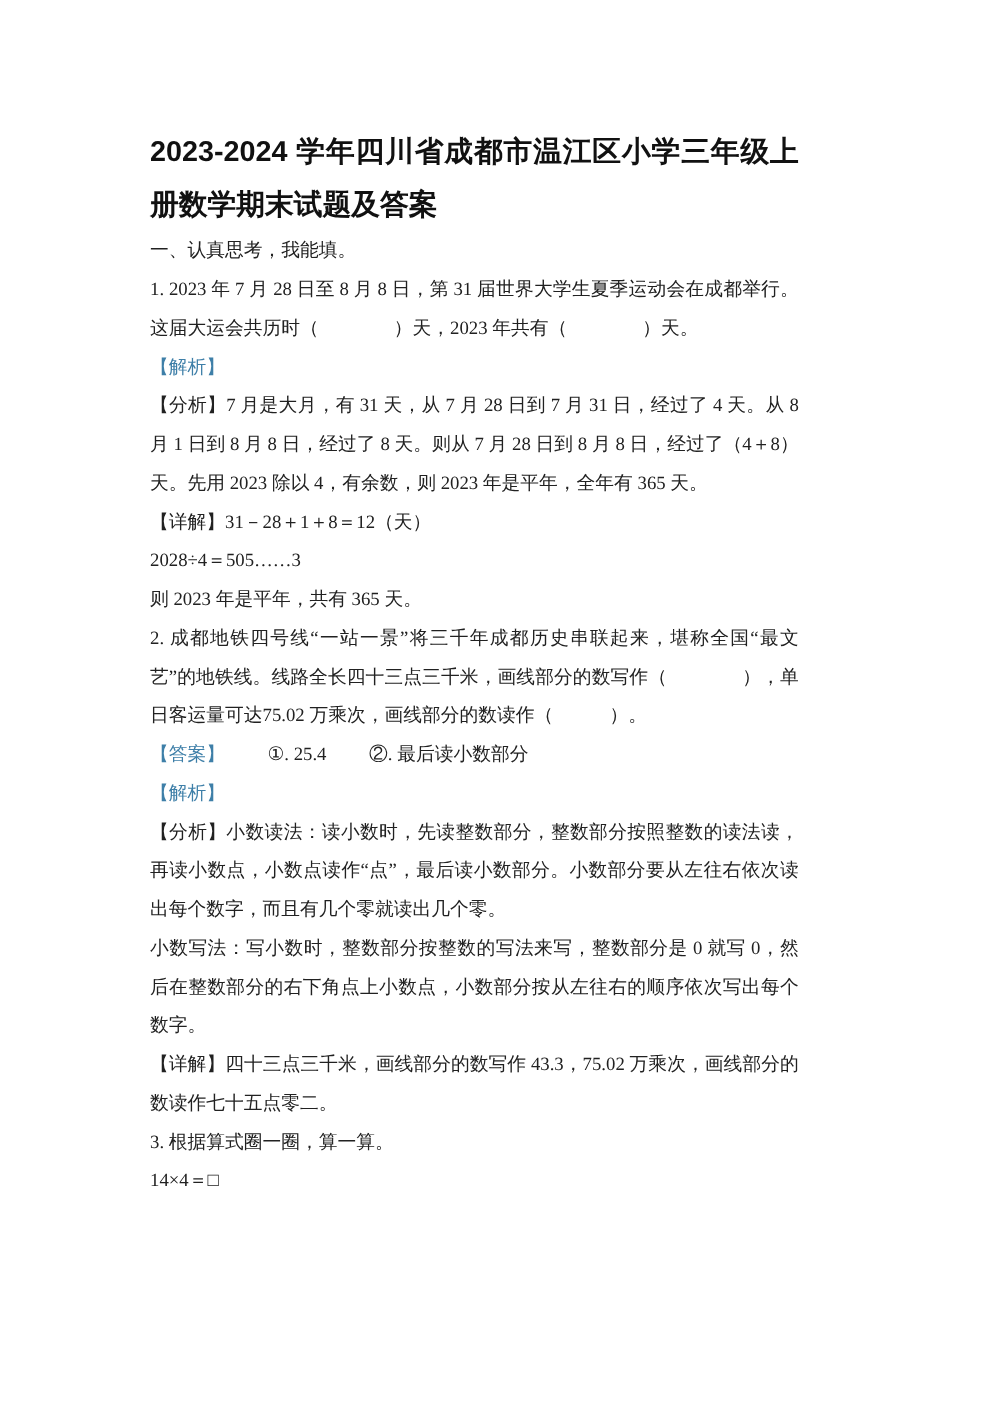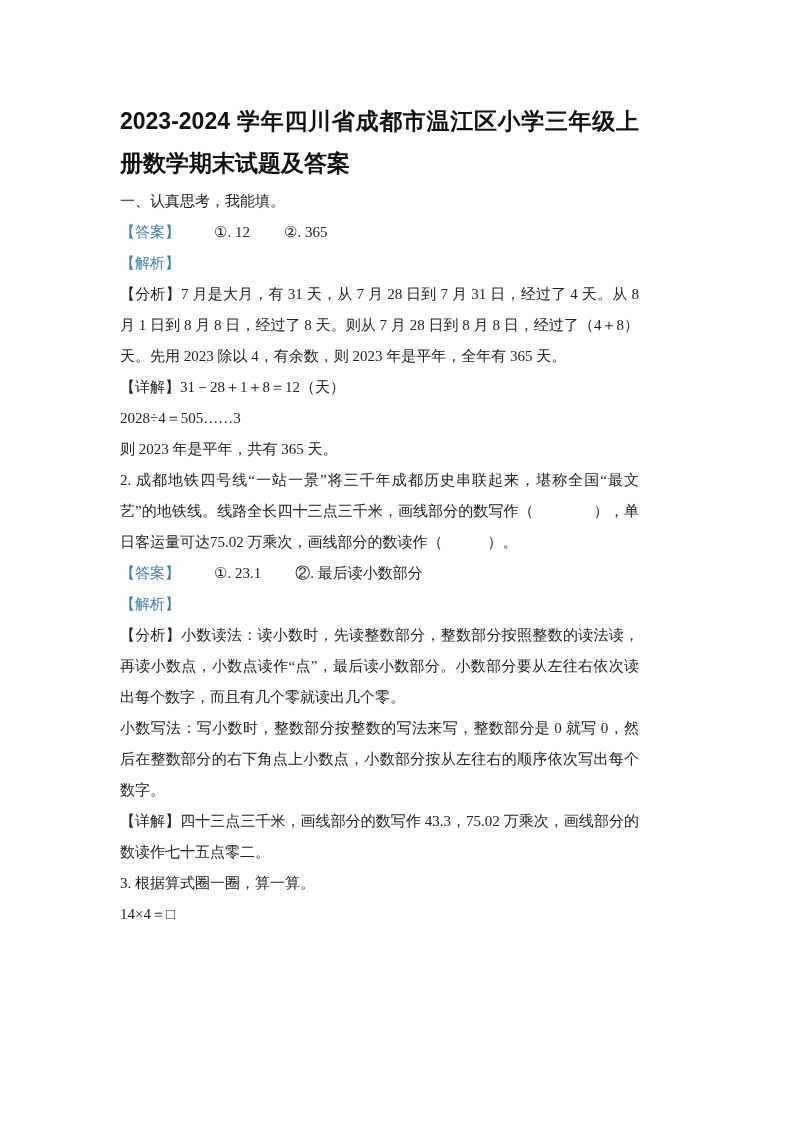--- a/index.html
+++ b/index.html
@@ -35,36 +35,36 @@
 </style>
 </head>
 <body>
 
 <div class="page">
 
   <h1 class="doc-title">2023-2024 学年四川省成都市温江区小学三年级上册数学期末试题及答案</h1>
 
   <p class="line">一、认真思考，我能填。</p>
 
+  <p class="line">1. 2023 年 7 月 28 日至 8 月 8 日，第 31 届世界大学生夏季运动会在成都举行。这届大运会共历时（　　　　）天，2023 年共有（　　　　）天。</p>
 
-  <p class="line"><span class="blue">【答案】</span><span class="ans-item">①. 12</span><span class="ans-item">②. 365</span></p>
 
   <p class="line"><span class="blue">【解析】</span></p>
 
   <p class="line"><span>【分析】</span><span>7 月是大月，有 31 天，从 7 月 28 日到 7 月 31 日，经过了 4 天。从 8 月 1 日到 8 月 8 日，经过了 8 天。则从 7 月 28 日到 8 月 8 日，经过了（4＋8）天。先用 2023 除以 4，有余数，则 2023 年是平年，全年有 365 天。</span></p>
 
   <p class="line"><span>【详解】</span><span>31－28＋1＋8＝12（天）</span></p>
 
   <p class="line">2028÷4＝505……3</p>
 
   <p class="line">则 2023 年是平年，共有 365 天。</p>
 
   <p class="line"><span>2. 成都地铁四号线“一站一景”将三千年成都历史串联起来，堪称全国“最文艺”的地铁线。线路全长</span><span class="u">四十三点三</span><span>千米，画线部分的数写作（　　　　），单日客运量可达</span><span class="u">75.02 万</span><span>乘次，画线部分的数读作（　　　）。</span></p>
 
-  <p class="line"><span class="blue">【答案】</span><span class="ans-item">①. 23.1</span><span class="ans-item">②. 最后读小数部分</span></p>
+  <p class="line"><span class="blue">【答案】</span><span class="ans-item">①. 25.4</span><span class="ans-item">②. 最后读小数部分</span></p>
 
   <p class="line"><span class="blue">【解析】</span></p>
 
   <p class="line"><span>【分析】</span><span>小数读法：读小数时，先读整数部分，整数部分按照整数的读法读，再读小数点，小数点读作“点”，最后读小数部分。小数部分要从左往右依次读出每个数字，而且有几个零就读出几个零。</span></p>
 
   <p class="line">小数写法：写小数时，整数部分按整数的写法来写，整数部分是 0 就写 0，然后在整数部分的右下角点上小数点，小数部分按从左往右的顺序依次写出每个数字。</p>
 
   <p class="line"><span>【详解】</span><span class="u">四十三点三</span><span>千米，画线部分的数写作 43.3，</span><span class="u">75.02 万</span><span>乘次，画线部分的数读作七十五点零二。</span></p>
 
   <p class="line">3. 根据算式圈一圈，算一算。</p>

